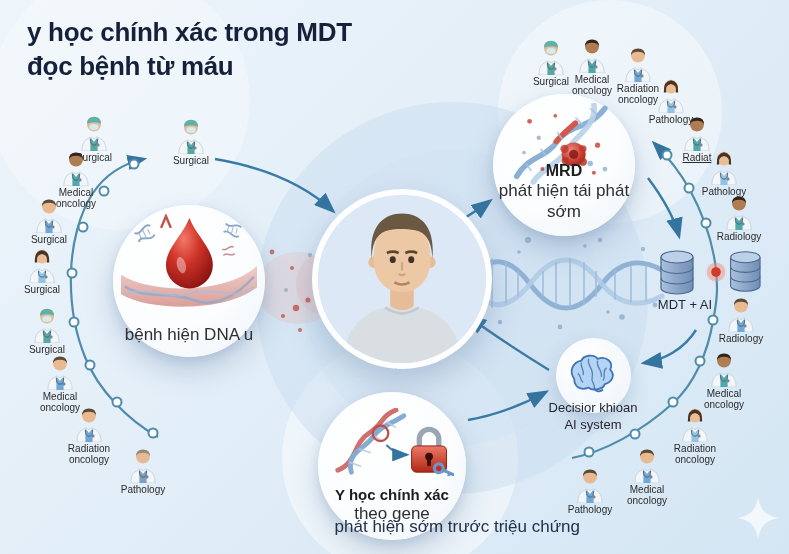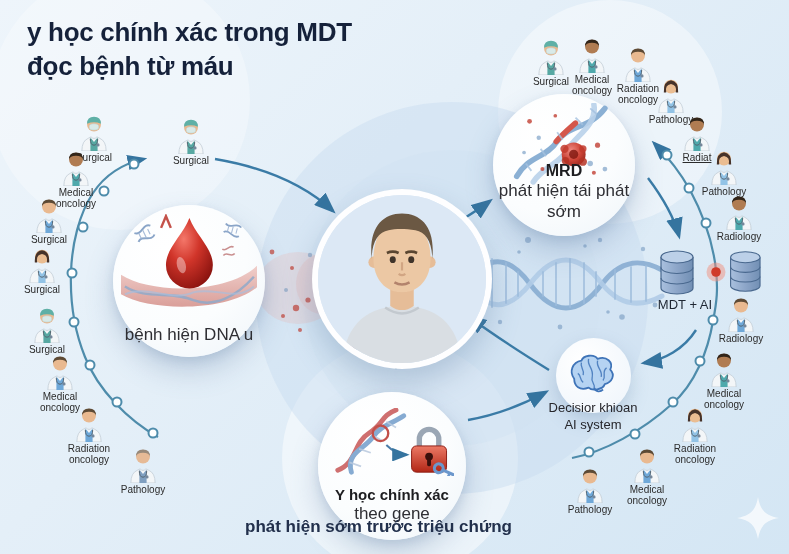--- a/index.html
+++ b/index.html
@@ -31,22 +31,22 @@
     font-size:13px;color:#26262b;line-height:1.3;}
 
   .db-group{position:absolute;left:656px;top:247px;z-index:4;}
   .db-label{position:absolute;left:645px;top:297px;width:80px;text-align:center;z-index:5;
     font-size:13px;color:#1f2733;font-weight:500;}
 
   .doctor{position:absolute;width:64px;text-align:center;z-index:6;
     font-size:10px;line-height:1.12;color:#2b2b2b;}
   .doctor svg{display:block;margin:0 auto 1px auto;}
 
-  .caption{position:absolute;left:245px;top:517px;width:335px;text-align:left;z-index:6;
-    font-size:17px;font-weight:700;color:#22304c;}
+  .caption{position:absolute;left:245px;top:517px;width:335px;text-align:right;z-index:6;
+    font-size:17px;font-weight:400;color:#22304c;}
 
   .star{position:absolute;left:737px;top:497px;z-index:5;}
 </style>
 </head>
 <body>
 
 <div class="stage">
 
   <svg class="layer" viewBox="0 0 789 554">
     <defs>

